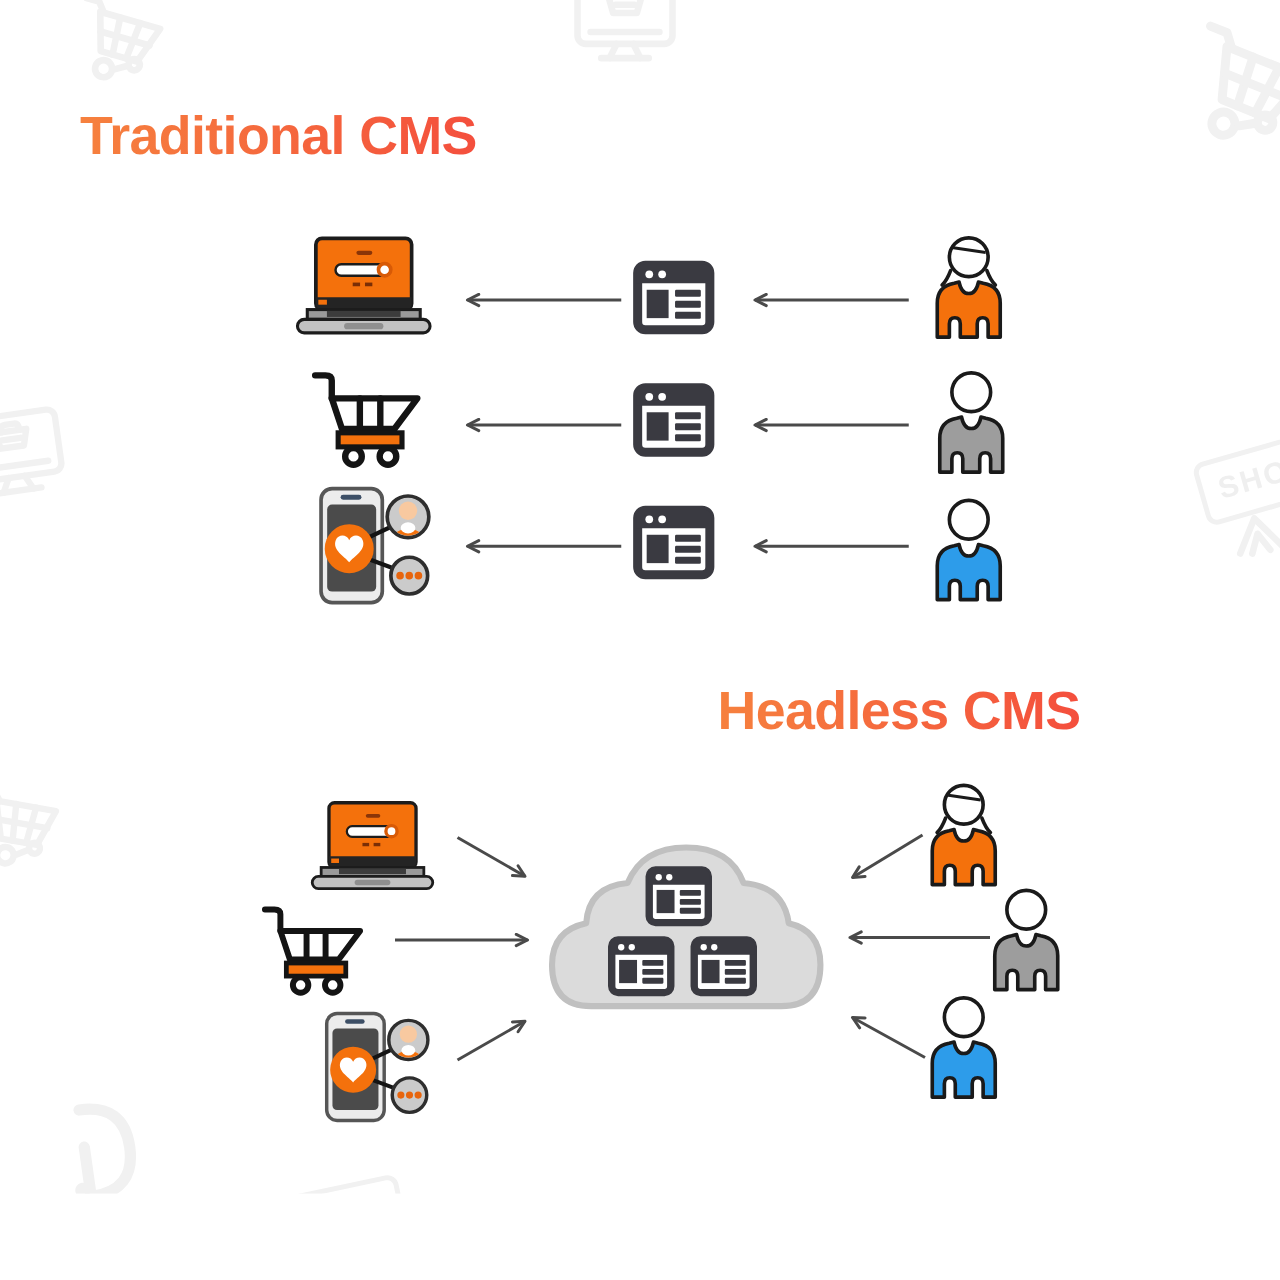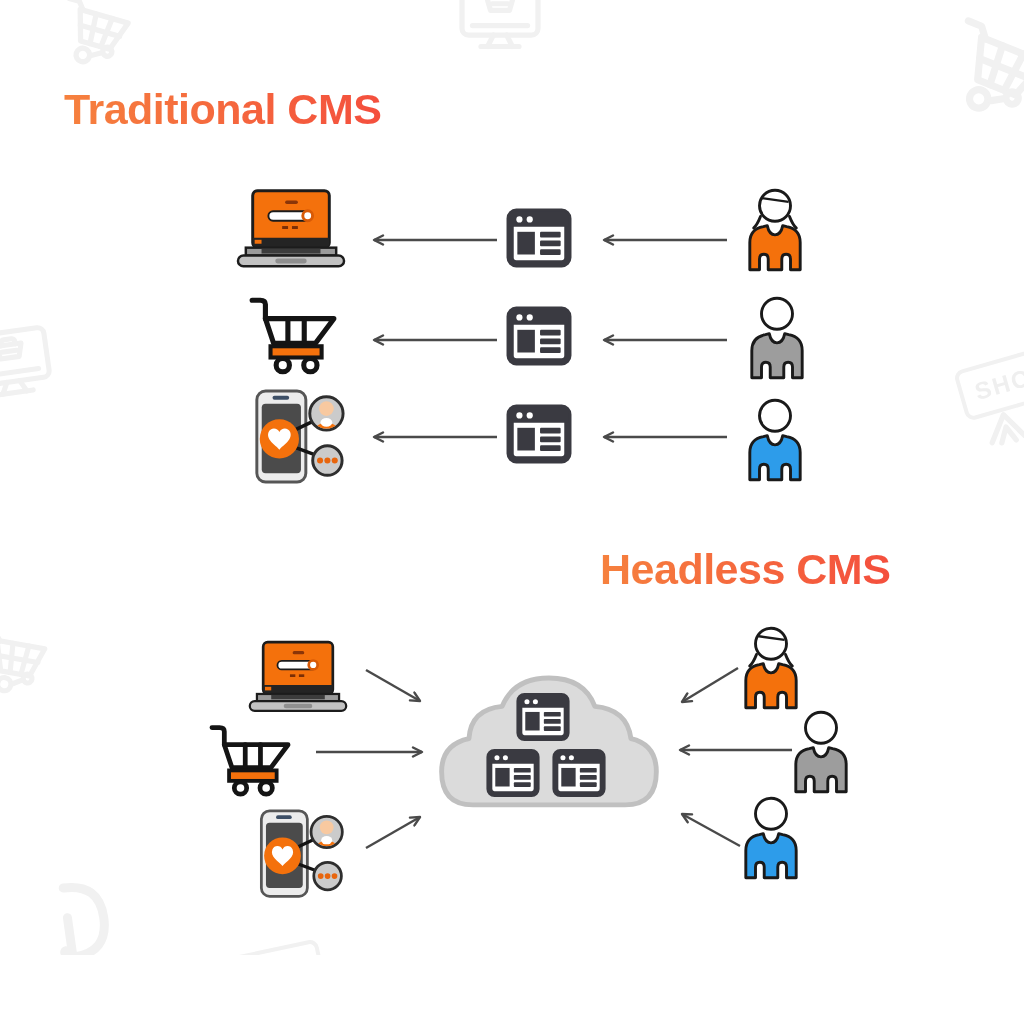--- a/index.html
+++ b/index.html
@@ -188,21 +188,21 @@
   <div class="wm-sign" style="left:226px;top:948px;width:90px;height:50px;transform:rotate(-12deg);">
     <span>SHOP</span>
   </div>
   <div class="wm" style="left:860px;top:972px;width:98px;height:72px;transform:rotate(14deg);">
       <svg>
         <use href="#wm-cart"></use>
       </svg>
     </div>
 
   <h1 class="cms-title" style="left:64px;top:88px;">Traditional CMS</h1>
-  <h1 class="cms-title" style="left:600px;top:548px;text-decoration:underline;">Headless CMS</h1>
+  <h1 class="cms-title" style="left:574px;top:548px;text-decoration:underline;">Headless CMS</h1>
 
   <div class="icon" style="left:236px;top:188px;width:110px;height:82px;">
       <svg>
         <use href="#sym-laptop"></use>
       </svg>
     </div>
   <div class="icon" style="left:246px;top:292px;width:94px;height:84px;">
       <svg>
         <use href="#sym-cart"></use>
       </svg>

